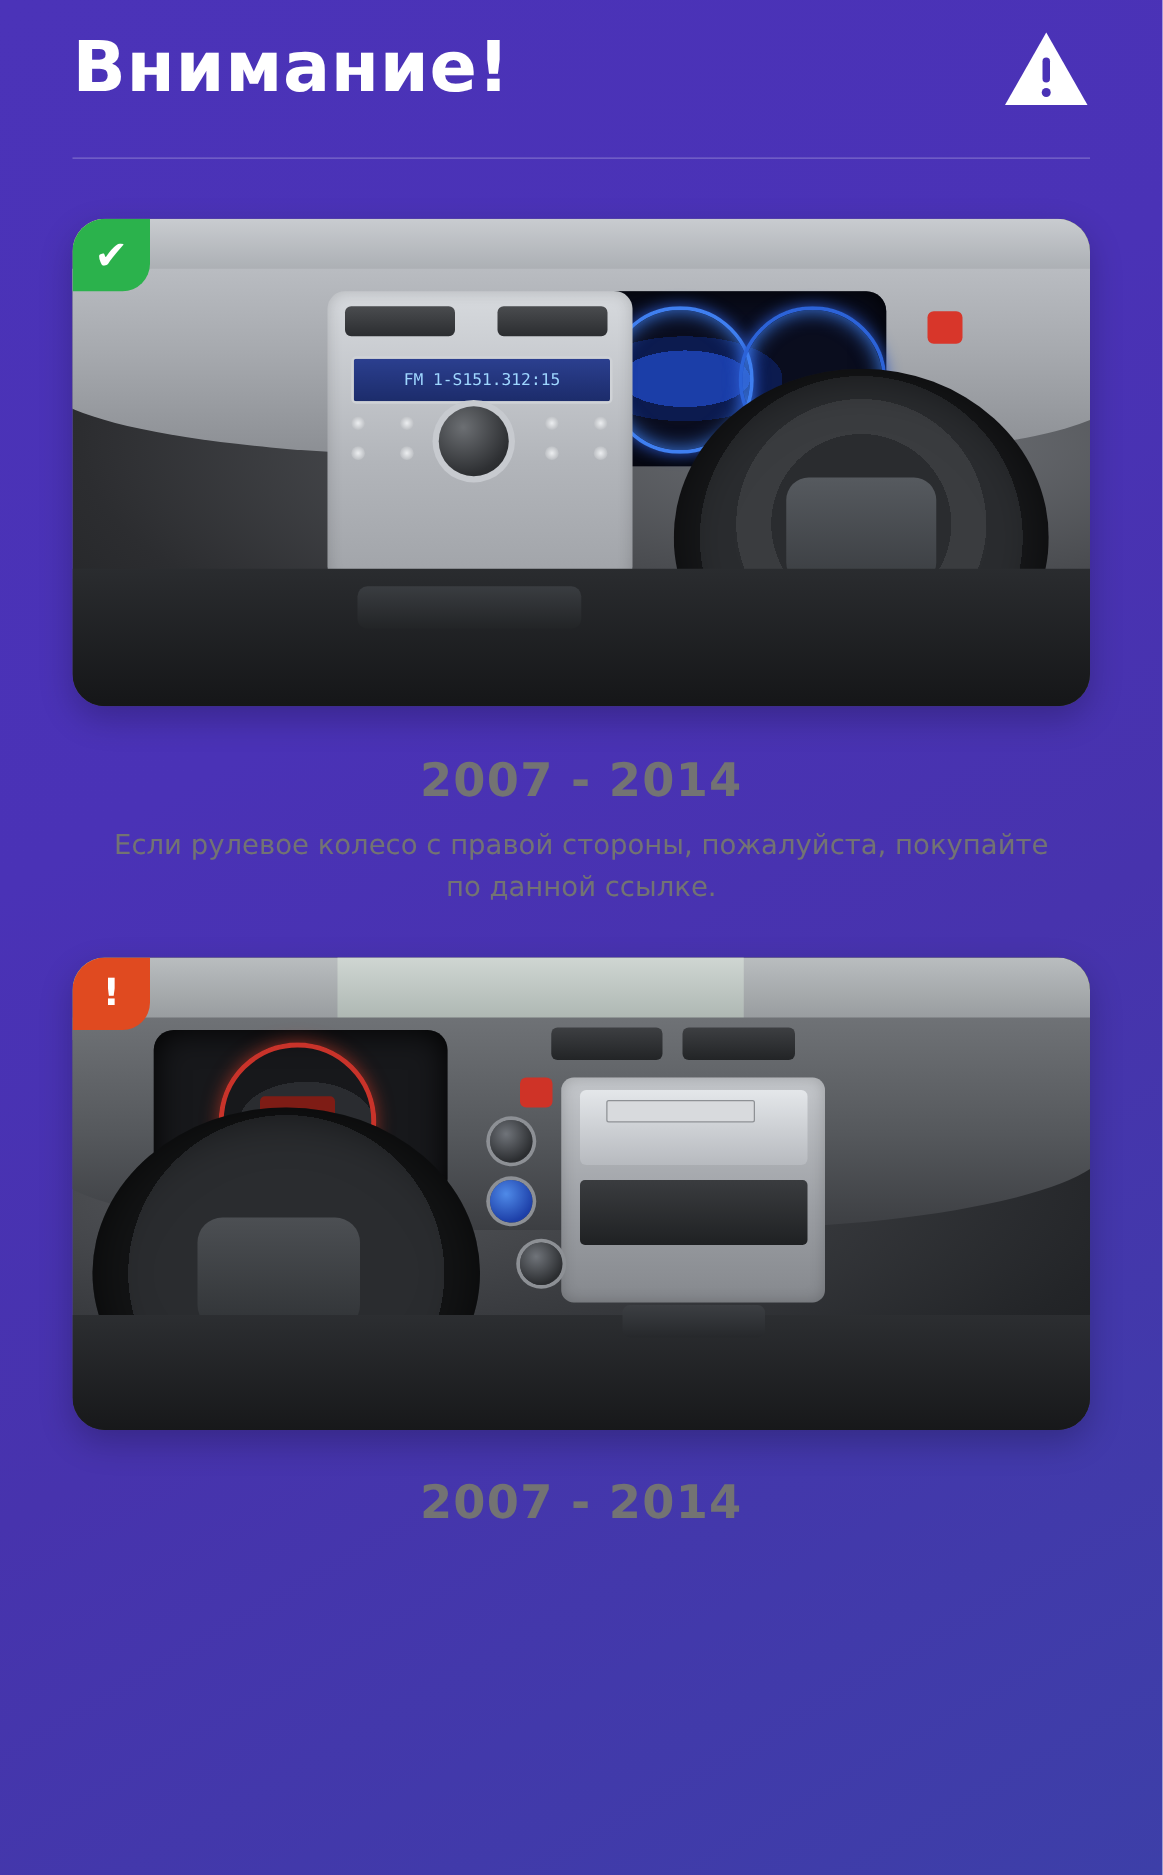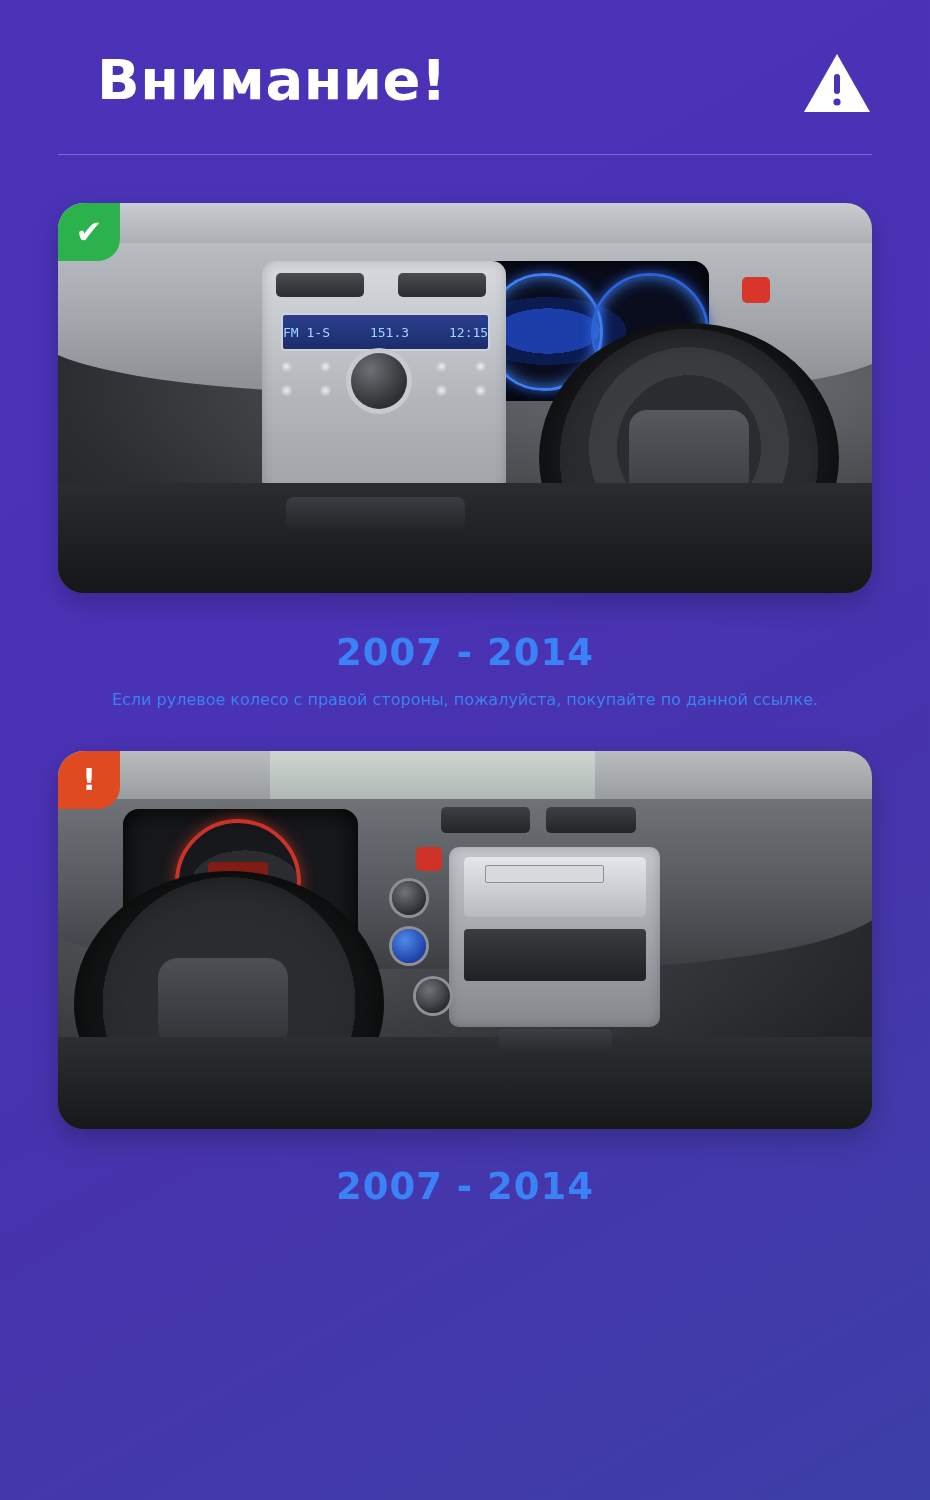--- a/index.html
+++ b/index.html
@@ -18,23 +18,23 @@
     position: relative;
     width: 930px;
     height: 1500px;
     box-sizing: border-box;
     padding: 0 58px;
   }
 
   
   .header {
     display: flex;
+    align-items: center;
     justify-content: space-between;
-    padding-top: 52px;
-    margin-left: 39px;
+    padding-top: 24px;
   }
   .title {
     color: #ffffff;
     font-size: 56px;
     font-weight: bold;
     letter-spacing: 0.5px;
     line-height: 1;
   }
   .warn-badge {
     width: 70px;
@@ -116,21 +116,21 @@
   .rhd .vent.v1 { left: 6%; }
   .rhd .vent.v2 { left: 56%; }
   .rhd .screen {
     position: absolute; left: 8%; top: 52px; width: 84%; height: 34px;
     background: linear-gradient(#2b3f8f, #1c2c6b);
     border-radius: 4px;
     border: 2px solid #cfd2d6;
     color: #9fd7ff;
     font-family: "DejaVu Sans Mono", monospace;
     font-size: 13px;
-    display: flex; align-items: center; justify-content: space-between;
+    display: flex; align-items: center; justify-content: center;
   }
   .rhd .btnrow {
     position: absolute; left: 8%; width: 84%; height: 12px;
     display: flex; justify-content: space-between;
   }
   .rhd .btnrow i {
     width: 11px; height: 11px; border-radius: 50%;
     background: radial-gradient(#eceef0, #a9acb1);
     display: block;
   }
@@ -286,29 +286,29 @@
   .lhd .lowerdash {
     position: absolute; left: 0; bottom: 0; width: 100%; height: 92px;
     background: linear-gradient(#2c2e31, #17181a);
   }
   .lhd .acpanel {
     position: absolute; left: 54%; bottom: 74px; width: 14%; height: 26px;
     background: linear-gradient(#3c3f43, #26282b); border-radius: 6px;
   }
 
   
-  .caption { text-align: center; color: #3b82f6; }
+  .caption { text-align: center; color: #737373; }
   .caption .years {
     font-size: 37px;
     font-weight: bold;
     margin-top: 38px;
     letter-spacing: 1px;
   }
   .caption .desc {
-    font-size: 16px;
+    font-size: 22px;
     line-height: 1.55;
     margin-top: 14px;
     padding: 0 26px;
   }
   .caption.second .years { margin-top: 36px; }
 </style>
 </head>
 <body>
 
 <div class="page">

